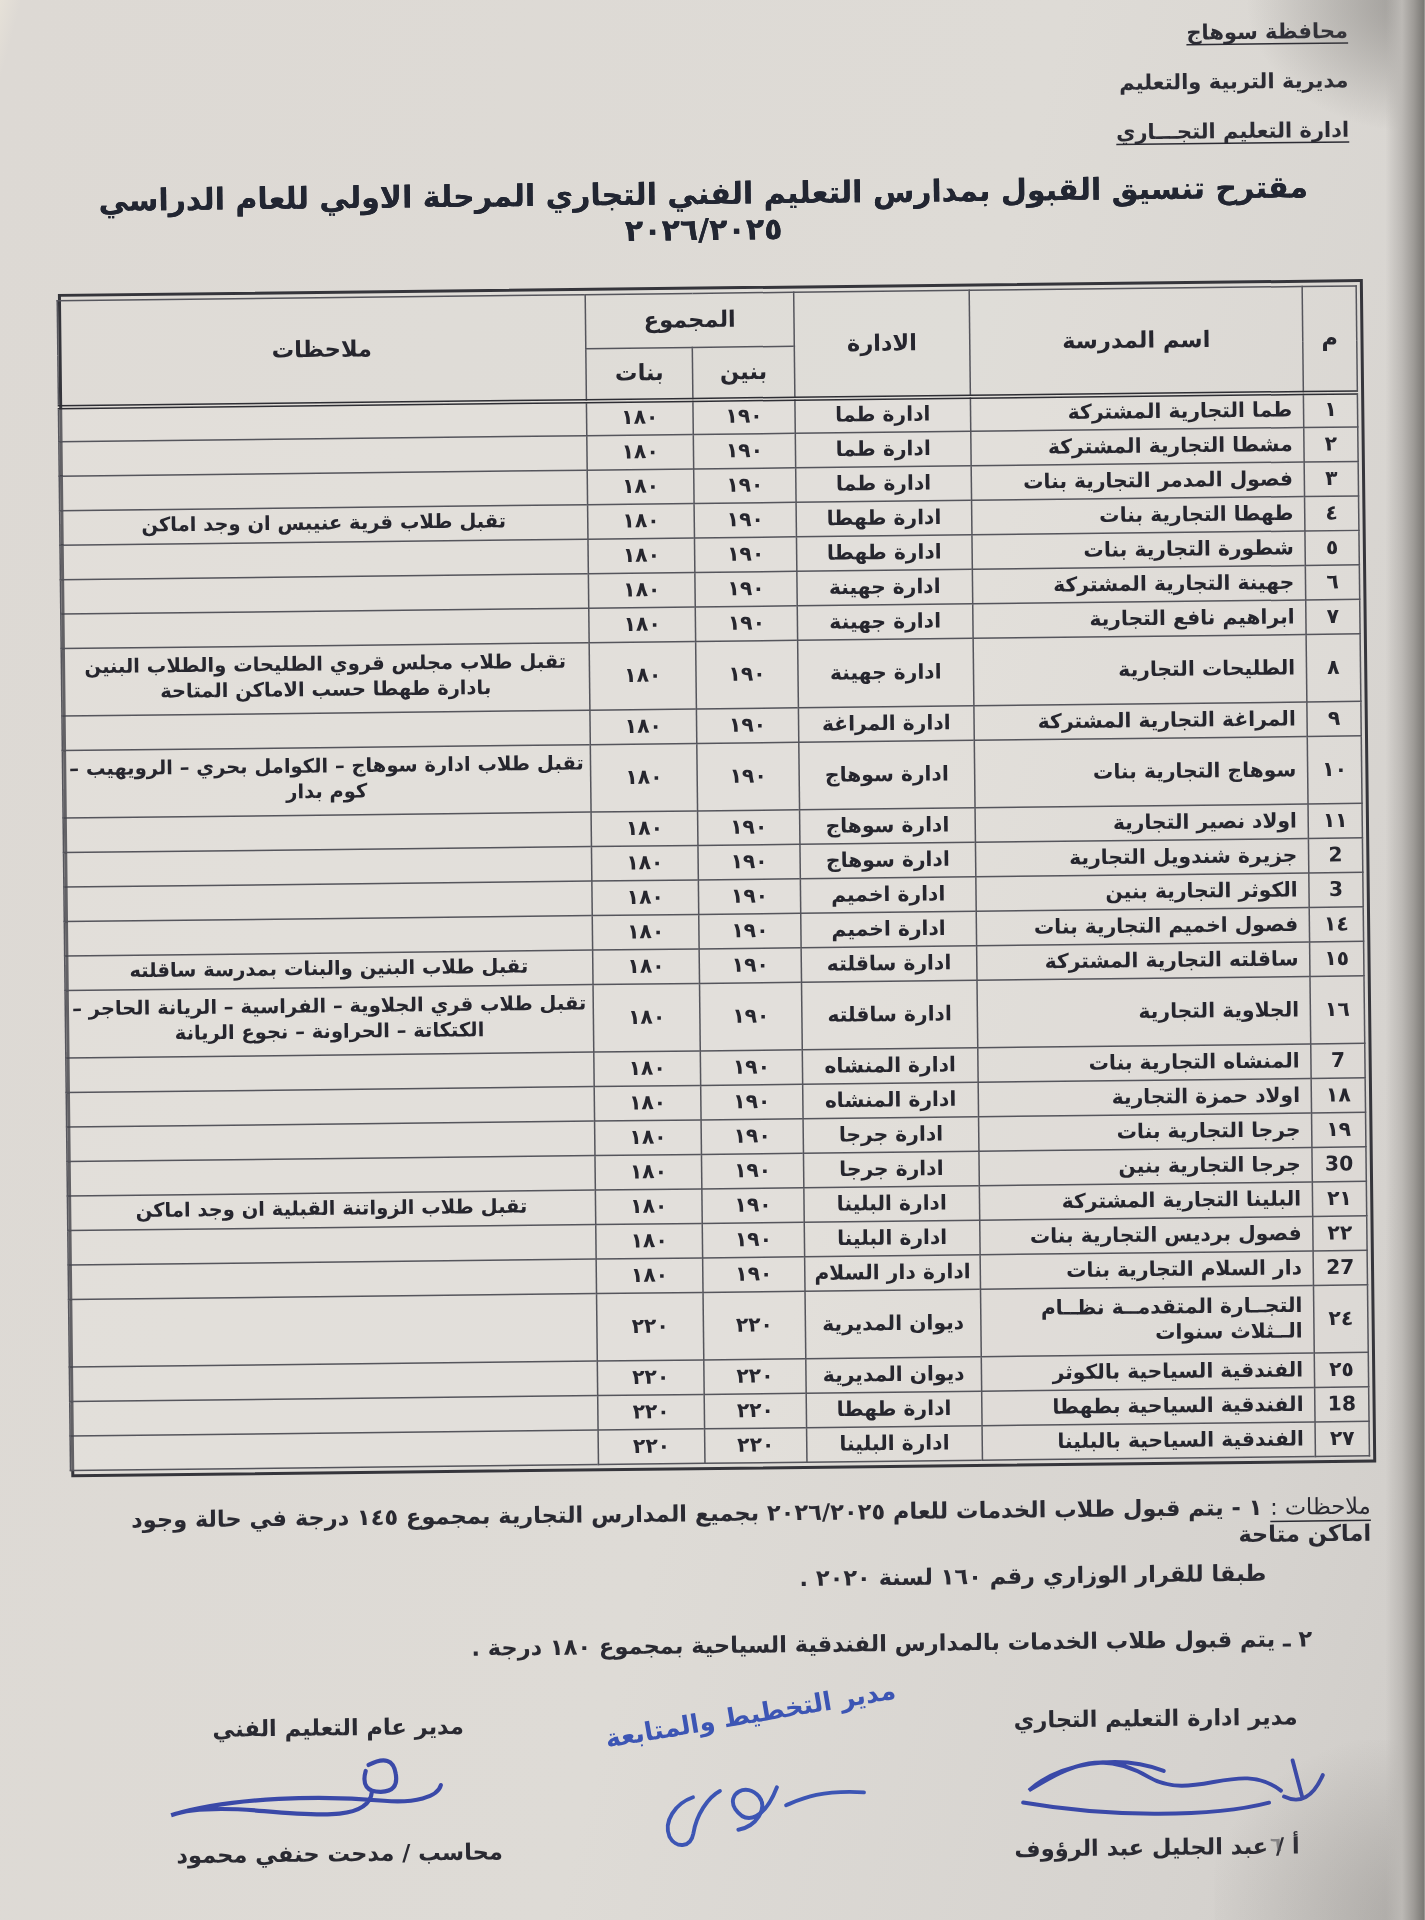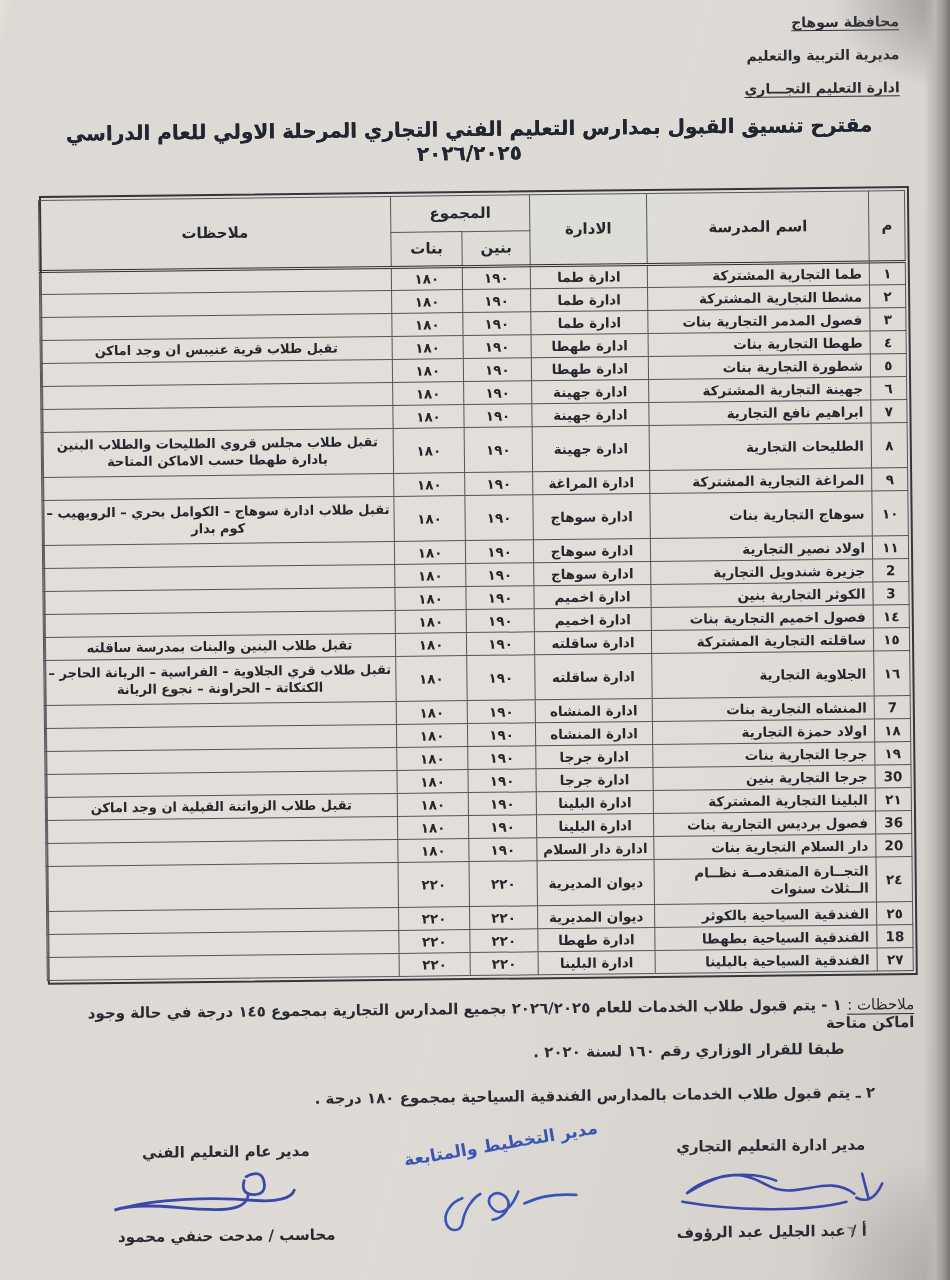--- a/index.html
+++ b/index.html
@@ -286,29 +286,29 @@
           </tr>
           <tr>
             <td>٢١</td>
             <td class="c-school">البلينا التجارية المشتركة</td>
             <td>ادارة البلينا</td>
             <td>١٩٠</td>
             <td>١٨٠</td>
             <td class="c-note">تقبل طلاب الزواتنة القبلية ان وجد اماكن</td>
           </tr>
           <tr>
-            <td>36</td>
+            <td>٢٢</td>
             <td class="c-school">فصول برديس التجارية بنات</td>
             <td>ادارة البلينا</td>
             <td>١٩٠</td>
             <td>١٨٠</td>
             <td class="c-note"></td>
           </tr>
           <tr>
-            <td>20</td>
+            <td>27</td>
             <td class="c-school">دار السلام التجارية بنات</td>
             <td>ادارة دار السلام</td>
             <td>١٩٠</td>
             <td>١٨٠</td>
             <td class="c-note"></td>
           </tr>
           <tr class="tall">
             <td>٢٤</td>
             <td class="c-school">التجــارة المتقدمــة نظــام الــثلاث سنوات</td>
             <td>ديوان المديرية</td>

